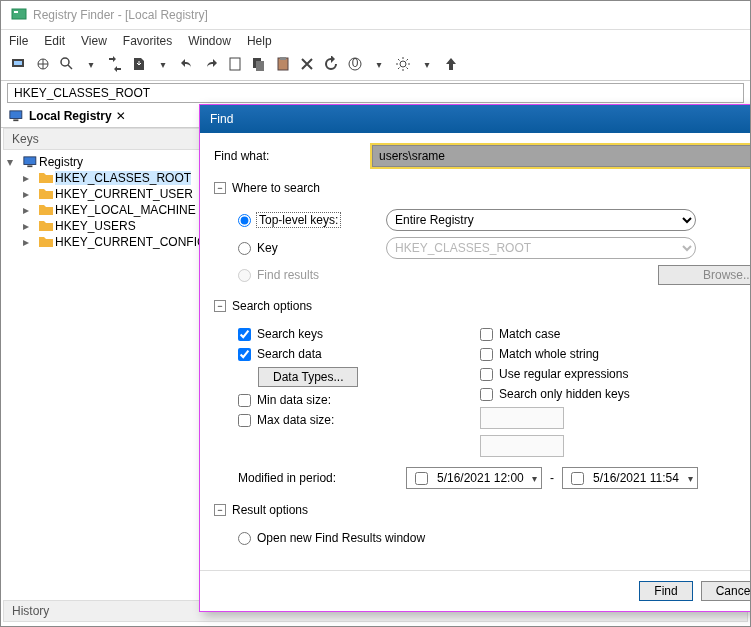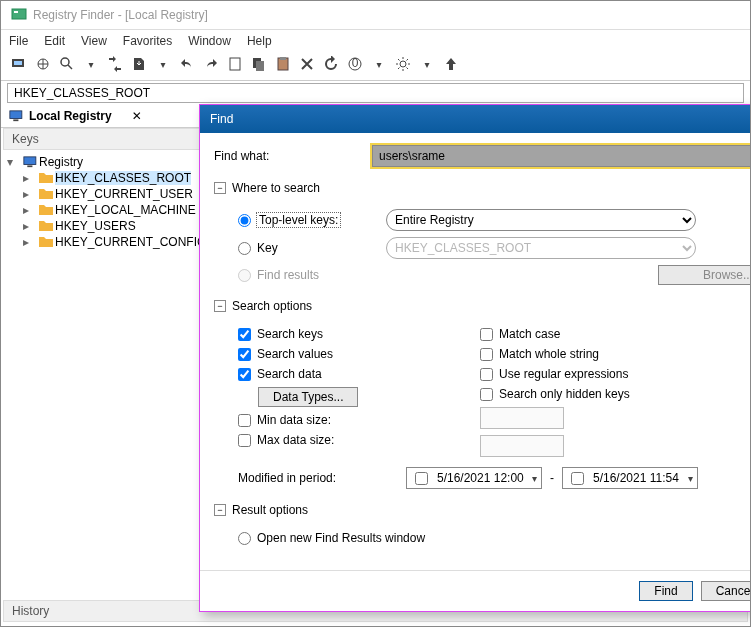--- a/index.html
+++ b/index.html
@@ -6,21 +6,21 @@
   body { margin: 0; background: #fff; width: 751px; height: 627px; position: relative; overflow: hidden; border: 1px solid #888; }
   .titlebar { background: #fff; padding: 6px 10px; border-bottom: 1px solid #ddd; color: #999; display:flex; align-items:center; gap:6px; }
   .app-icon { width:16px; height:16px; display:inline-block; }
   .menubar { padding: 4px 8px; display: flex; gap: 16px; color: #333; }
   .menuitem { cursor: pointer; }
   .toolbar { padding: 2px 8px 6px; display: flex; gap: 4px; align-items: center; border-bottom: 1px solid #ccc; }
   .tbtn { width: 20px; height: 20px; display: inline-flex; align-items:center; justify-content:center; color:#333; cursor:pointer; }
   .tbtn svg { width:16px; height:16px; }
   .addr { border: 1px solid #aaa; margin: 2px 6px; padding: 2px 6px; }
   .tabs { padding: 4px 8px; display:flex; align-items:center; gap:6px; border-bottom:1px solid #ccc; }
-  .tab { display:flex; align-items:center; gap:20px; font-weight:bold; }
+  .tab { display:flex; align-items:center; gap:4px; font-weight:bold; }
   .tab .x { font-weight:normal; cursor:pointer; }
   .panel-header { background:#f0f0f0; border:1px solid #ddd; padding:3px 8px; margin:0 2px; color:#555; }
   .tree { padding: 4px 6px; }
   .tree-row { display:flex; align-items:center; gap:2px; padding:1px 0; white-space:nowrap; }
   .expander { width:14px; cursor:pointer; color:#666; }
   .folder { color:#f3b43c; display:inline-flex; }
   .folder svg { width:14px; height:12px; }
   .indent { margin-left: 16px; }
   .sel { background:#cde8ff; }
   .history { position:absolute; left:0; bottom:4px; width:100%; }
@@ -301,24 +301,20 @@
     </div>
     <div class="sub">
       <div class="cols">
         <div class="col" style="width:200px">
           <label class="check">
               <input type="checkbox" checked="" style="">
               <span>Search keys</span>
             </label>
           <label class="check">
               <input type="checkbox" checked="" style="">
-              <span>Search values</span>
-            </label>
-          <label class="check">
-              <input type="checkbox" checked="" style="">
               <span>Search data</span>
             </label>
           <div style="padding-left:20px"><button class="btn">Data Types...</button></div>
           <label class="check">
               <input type="checkbox" style="">
               <span>Min data size:</span>
             </label>
           <label class="check">
               <input type="checkbox" style="">
               <span>Max data size:</span>

